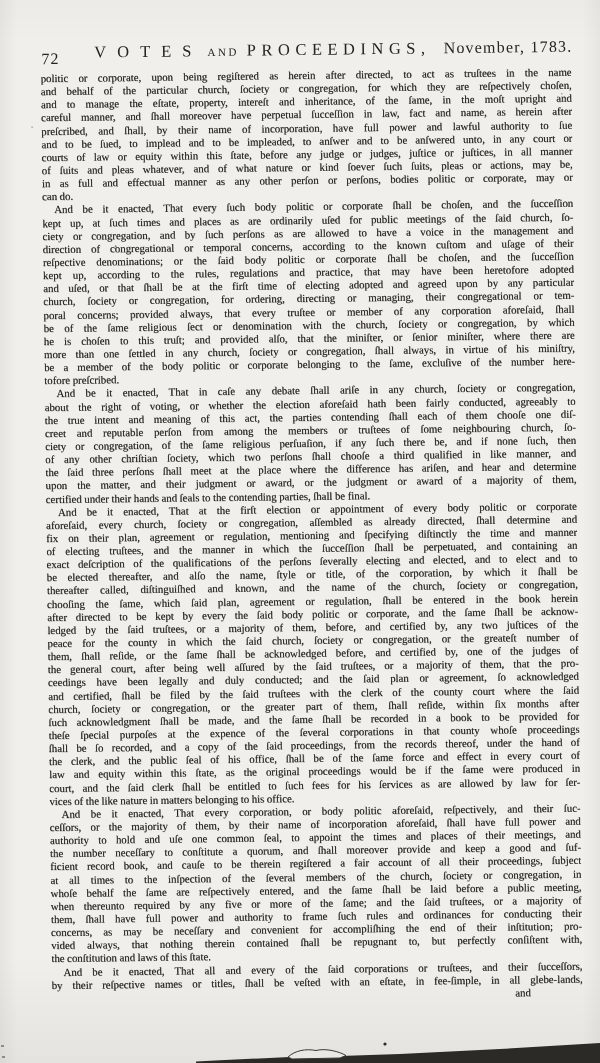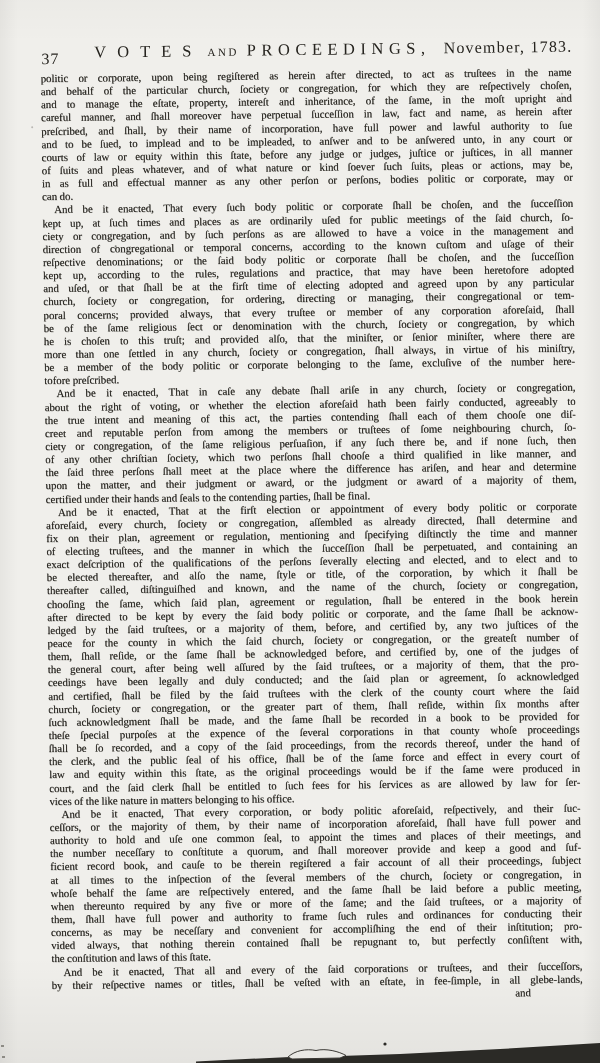--- a/index.html
+++ b/index.html
@@ -38,21 +38,21 @@
   .catchword-row{text-align:right;padding-right:52px;height:13.15px;line-height:13.15px;font-size:10.8px;}
   .scan-shadow{position:absolute;left:0;bottom:0;width:600px;height:45px;display:block;}
   .speck{position:absolute;border-radius:50%;background:rgba(40,38,34,0.55);}
 </style>
 </head>
 <body>
 
 <div class="sheet">
   <div class="page-content">
 
-    <div class="pageno">37</div>
+    <div class="pageno">72</div>
 
     <div class="pagehead">
       <span class="caps caps-votes">VOTES</span>
       <span class="andword">AND</span>
       <span class="caps caps-proc">PROCEEDINGS,</span>
       <span class="head-date">November, 1783.</span>
     </div>
 
     <div class="textblock">
       <div id="paras">

